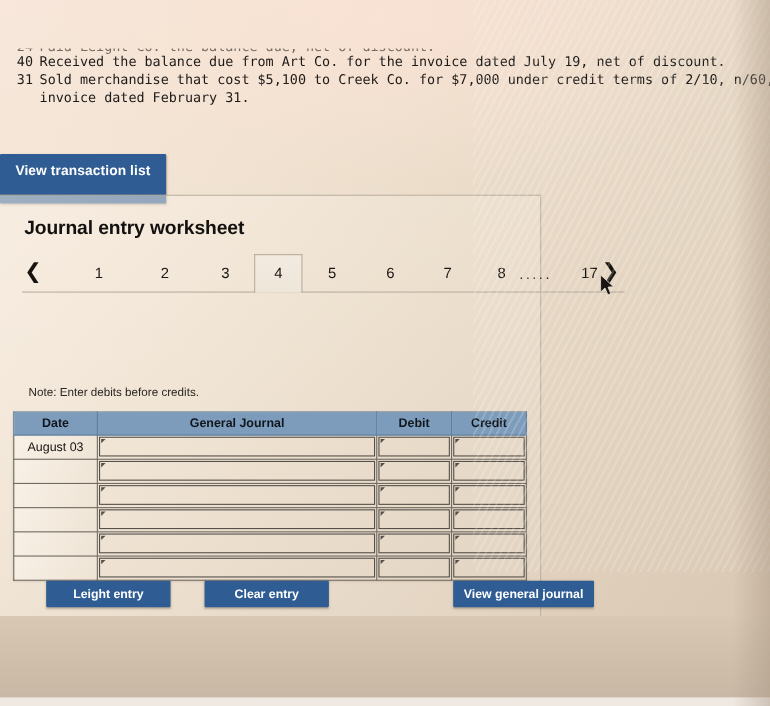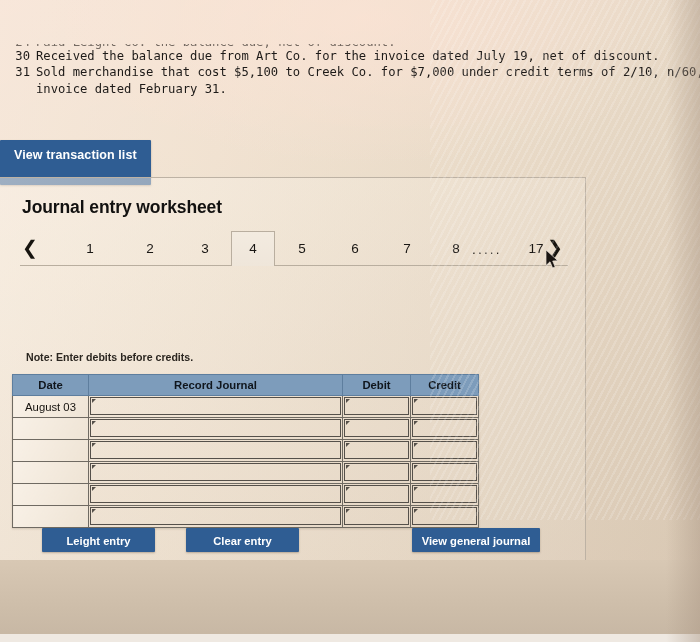--- a/index.html
+++ b/index.html
@@ -68,21 +68,21 @@
     letter-spacing:.1px;cursor:pointer;
     box-shadow:0 1px 2px rgba(80,60,40,.35);
   }
   #view-transaction-list{
     font-size:12.5px;padding:8px 14px 23px 14px;border-radius:1px;
     background:#2f5d93;
   }
 
   
   .card{
-    position:absolute;left:0px;top:177px;width:586px;height:393px;
+    position:absolute;left:0px;top:177px;width:492px;height:393px;
     background:linear-gradient(135deg, rgba(250,242,232,0.55) 0%, rgba(240,230,216,0.40) 55%, rgba(228,216,200,0.35) 100%);
     border:1px solid #bdb2a4;
     border-left:none;
     box-sizing:border-box;
     padding-left:31px;
   }
   .card-inner{position:absolute;inset:0;}
 
   h1.worksheet-title{
     position:absolute;left:22px;top:19px;margin:0;
@@ -122,21 +122,21 @@
     position:absolute;left:22px;top:95px;width:524px;height:66px;
     border:1px solid #b6ab9c;box-sizing:border-box;
     background:linear-gradient(135deg, rgba(252,246,238,0.45), rgba(238,228,214,0.30));
   }
   .prompt-text{
     position:absolute;left:13px;top:10px;
     font-size:13.2px;color:#15130f;
   }
   .note-text{
     position:absolute;left:26px;top:173px;
-    font-size:10.6px;color:#2b2620;font-weight:bold;
+    font-size:10.6px;color:#2b2620;font-weight:normal;
   }
 
   
   .jtable{
     position:absolute;left:12px;top:196px;width:466px;
     border-collapse:collapse;table-layout:fixed;
     box-shadow:0 1px 2px rgba(120,100,80,.25);
   }
   .jtable th{
     background:#7d9cbb;color:#10161d;
@@ -191,21 +191,21 @@
 <body>
 
 <div class="photo-bg"></div>
 <div class="glare2"></div>
 
 <div class="txn-clip">
   <div class="cut"><span class="num">24</span><span>Paid Leight Co. the balance due, net of discount.</span></div>
 </div>
 
 <div class="txn-block">
-  <span class="txn-line"><span class="num">30</span><span>Received the balance due from Art Co. for the invoice dated July 19, net of discount.</span></span>
+  <span class="txn-line"><span class="num">40</span><span>Received the balance due from Art Co. for the invoice dated July 19, net of discount.</span></span>
   <span class="txn-line"><span class="num">31</span><span>Sold merchandise that cost $5,100 to Creek Co. for $7,000 under credit terms of 2/10, n/60,</span></span>
   <span class="txn-indent">invoice dated February 31.</span>
 </div>
 
 <div class="vtl-wrap">
   <button id="view-transaction-list" class="btn-blue">View transaction list</button>
 </div>
 
 <div class="card">
   <div class="card-inner">
@@ -237,21 +237,21 @@
     <table class="jtable">
       <colgroup>
         <col class="col-date">
           <col class="col-gj">
           <col class="col-debit">
           <col class="col-credit">
       </colgroup>
       <thead>
         <tr>
           <th>Date</th>
-          <th>Record Journal</th>
+          <th>General Journal</th>
           <th>Debit</th>
           <th>Credit</th>
         </tr>
       </thead>
       <tbody>
         <tr>
           <td class="date-cell">August 03</td>
           <td class="in">
               <span class="cellinput"></span>
             </td>

